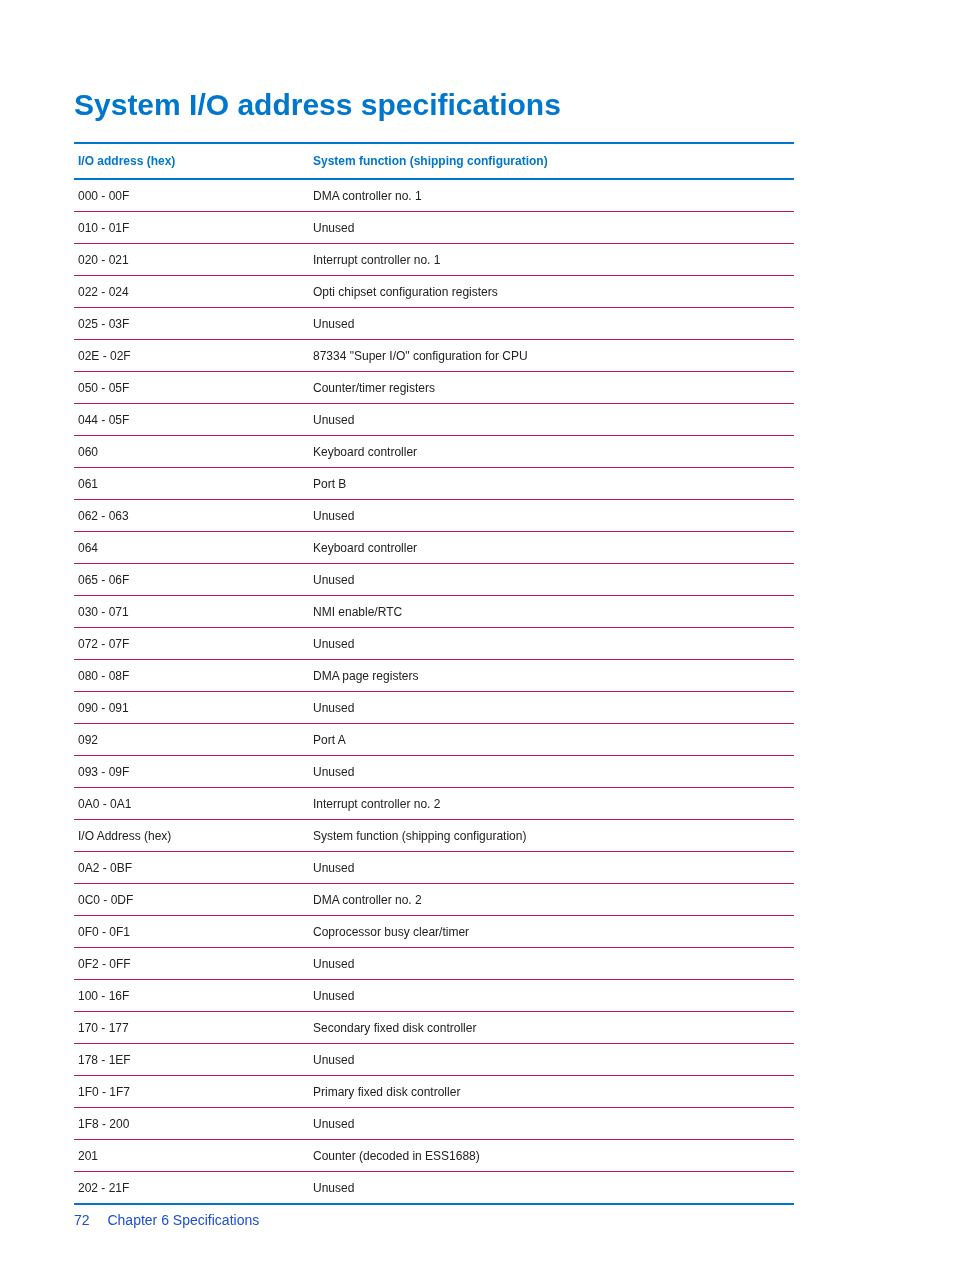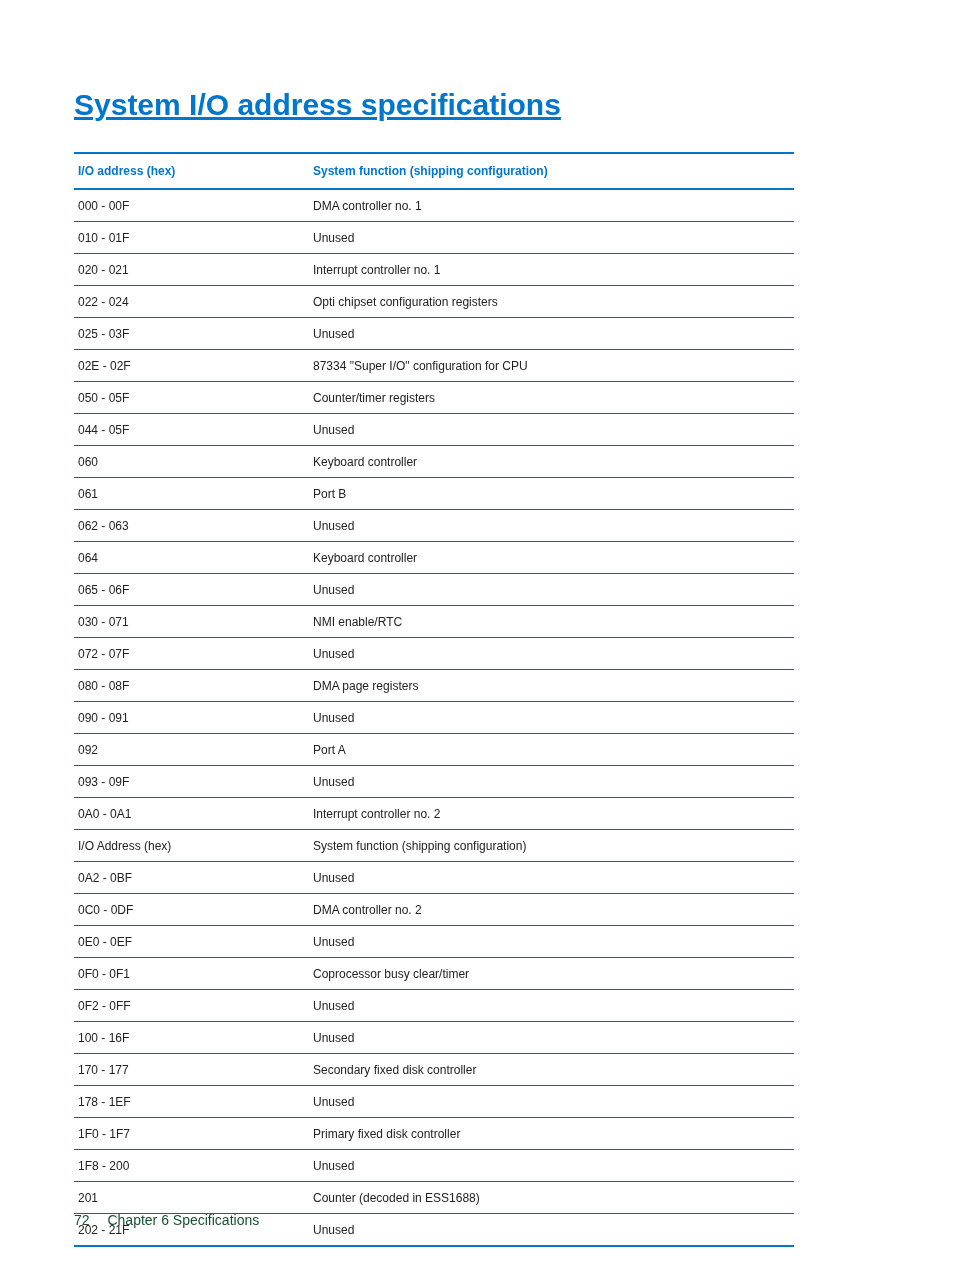--- a/index.html
+++ b/index.html
@@ -8,22 +8,21 @@
     font-family: Arial, Helvetica, sans-serif;
     width: 954px;
     height: 1270px;
     position: relative;
     padding: 88px 88px 0 74px;
   }
   .title {
     color: #0077cc;
     font-size: 30px;
     font-weight: bold;
-    margin-bottom: 30px;
-    text-decoration: underline;
+    margin-bottom: 20px;
   }
   .table-wrap {
     width: 720px;
   }
   table {
     width: 100%;
     border-collapse: collapse;
   }
   thead tr {
     border-top: 2px solid #0077cc;
@@ -47,21 +46,21 @@
     color: #222;
     padding: 9px 4px 8px 4px;
     vertical-align: top;
   }
   td:first-child, th:first-child { width: 235px; }
   .footer {
     position: absolute;
     bottom: 42px;
     left: 74px;
     font-size: 14px;
-    color: #14532d;
+    color: #1d4ed8;
   }
   .footer .pnum { display: inline-block; margin-right: 14px; }
 </style>
 </head>
 <body>
 
 <h1 class="title">System I/O address specifications</h1>
 
 <div class="table-wrap">
   <table>
@@ -158,24 +157,20 @@
         </tr>
         <tr>
           <td>0A2 - 0BF</td>
           <td>Unused</td>
         </tr>
         <tr>
           <td>0C0 - 0DF</td>
           <td>DMA controller no. 2</td>
         </tr>
         <tr>
-          <td>0E0 - 0EF</td>
-          <td>Unused</td>
-        </tr>
-        <tr>
           <td>0F0 - 0F1</td>
           <td>Coprocessor busy clear/timer</td>
         </tr>
         <tr>
           <td>0F2 - 0FF</td>
           <td>Unused</td>
         </tr>
         <tr>
           <td>100 - 16F</td>
           <td>Unused</td>

